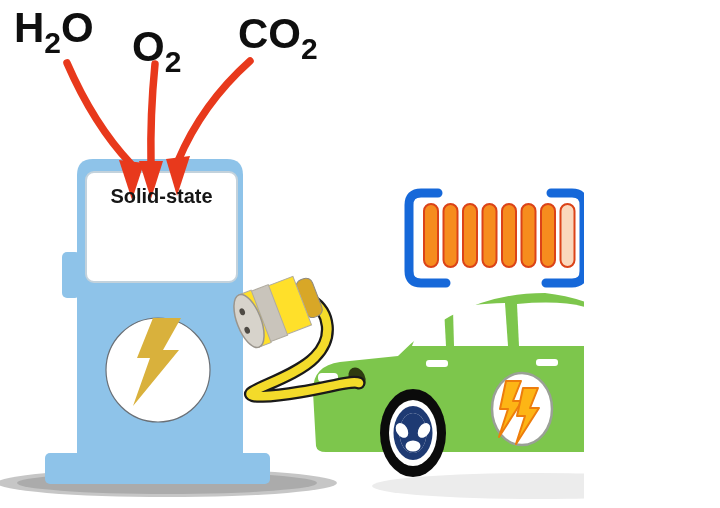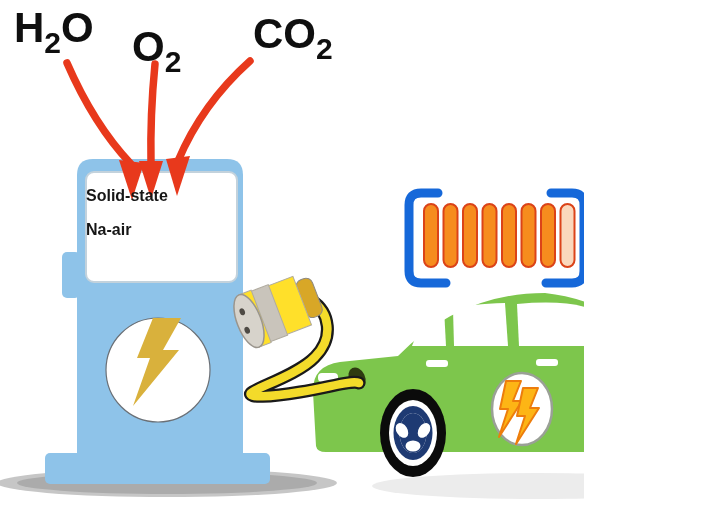--- a/index.html
+++ b/index.html
@@ -3,22 +3,22 @@
 <meta charset="utf-8">
 <title>Diagram</title>
 <style>
   html,body{margin:0;padding:0;background:#ffffff;}
   #stage{position:relative;width:584px;height:508px;background:#ffffff;overflow:hidden;
          font-family:"Liberation Sans",sans-serif;}
   #stage svg{position:absolute;left:0;top:0;}
   .gas-label{position:absolute;font-weight:700;font-size:42px;line-height:1;color:#0f0f0f;
              white-space:nowrap;}
   .gas-label .sub{font-size:30px;position:relative;top:11px;}
-  .pump-label{position:absolute;left:86px;top:179px;width:151px;
-              font-weight:700;font-size:16px;line-height:34px;color:#161616;}
+  .pump-label{position:absolute;left:86px;top:179px;width:151px;text-align:center;
+              font-weight:700;font-size:20px;line-height:34px;color:#161616;}
 </style>
 </head>
 <body>
 
 <div id="stage">
 
 <svg width="720" height="508" viewBox="0 0 720 508">
 
   <g>
     <ellipse cx="167" cy="483" rx="170" ry="14" fill="#C6C6C6"></ellipse>
@@ -114,20 +114,19 @@
     <polygon points="139,161 163,161 151,199" fill="#E8391C"></polygon>
     <path d="M 250,61 Q 202,104 178,161" fill="none" stroke-width="7.5" stroke-linecap="round" stroke="#E8391C"></path>
     <polygon points="166,159 190,156 177,196" fill="#E8391C"></polygon>
   </g>
 </svg>
 
 <div class="gas-label" style="left:14px;top:7px"><span>H</span><span class="sub">2</span><span>O</span></div>
 
 <div class="gas-label" style="left:132px;top:26px"><span>O</span><span class="sub">2</span><span></span></div>
 
-<div class="gas-label" style="left:253px;top:13px"><span>CO</span><span class="sub">2</span><span></span></div>
+<div class="gas-label" style="left:238px;top:13px"><span>CO</span><span class="sub">2</span><span></span></div>
 
 <div class="pump-label">
   <div>Solid-state</div>
-  <div>Na-air</div>
 </div>
 
 </div>
 
 </body></html>

